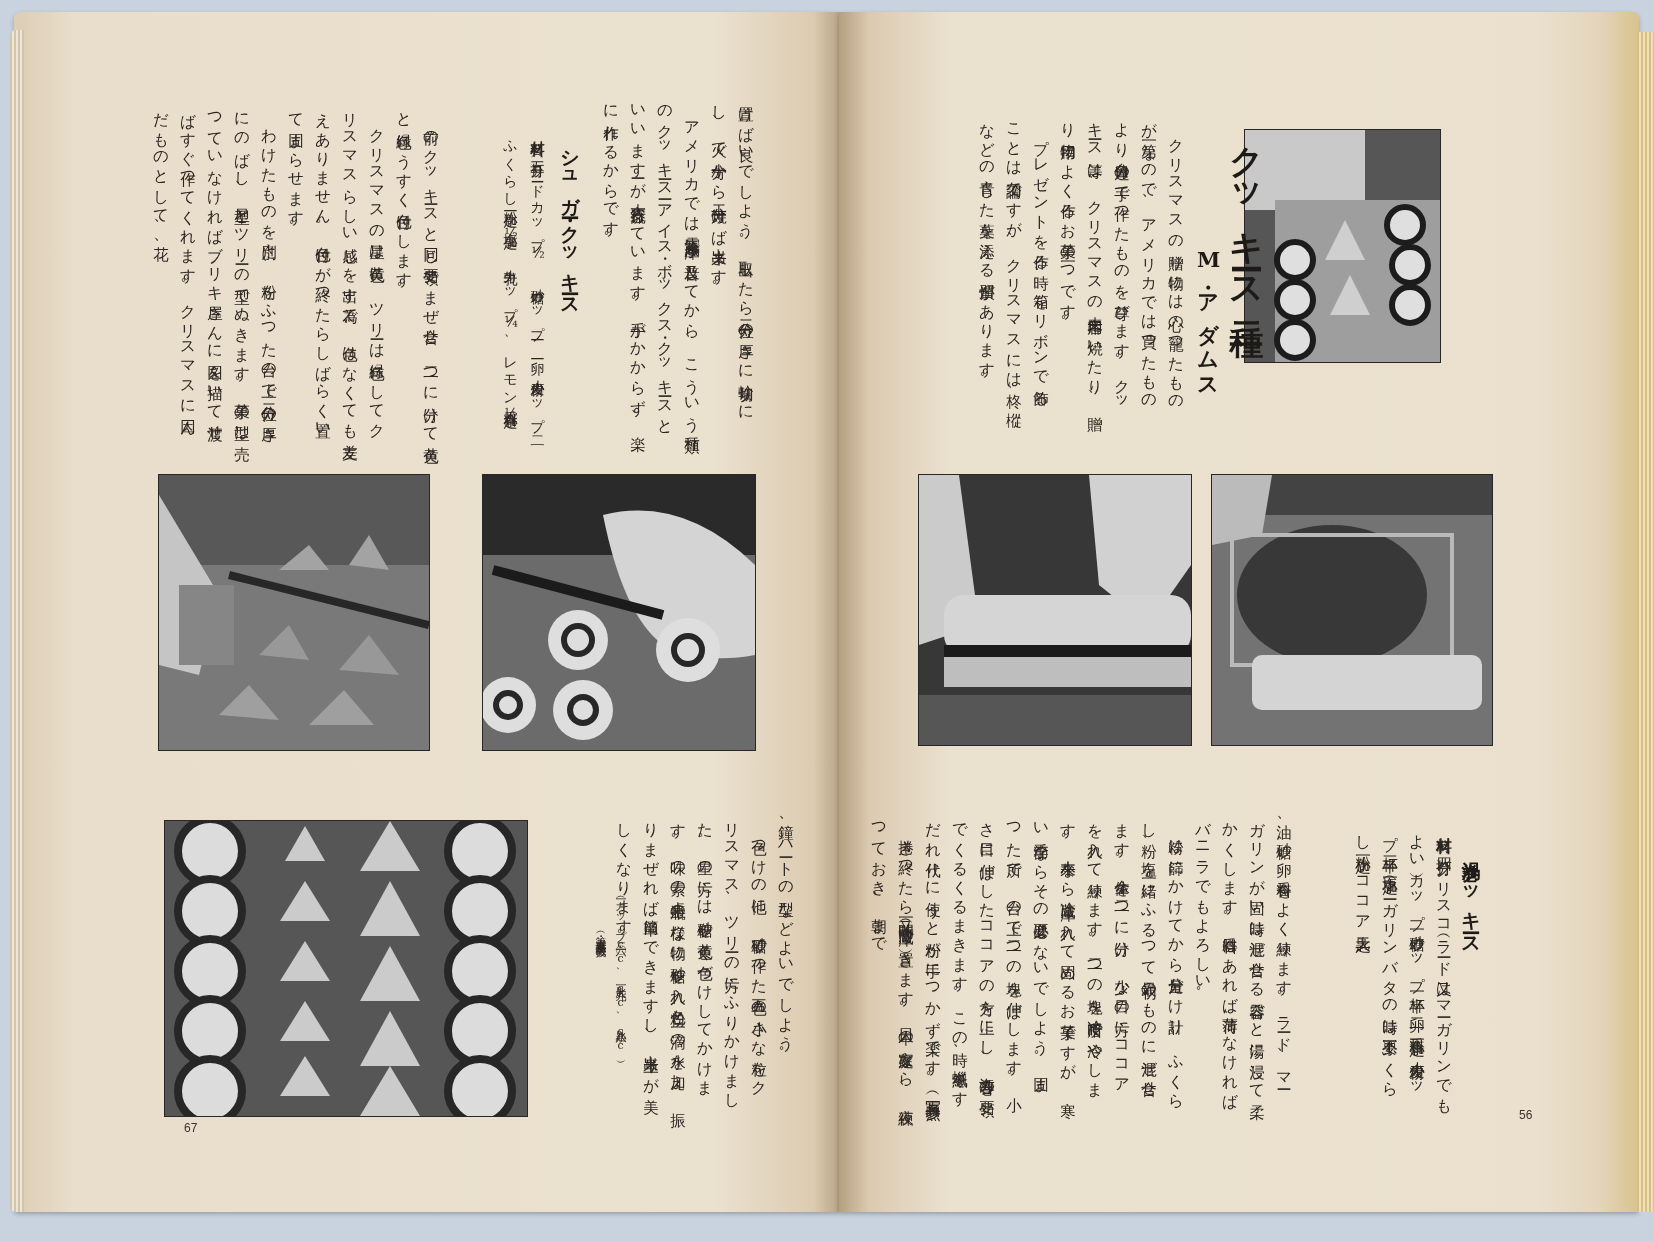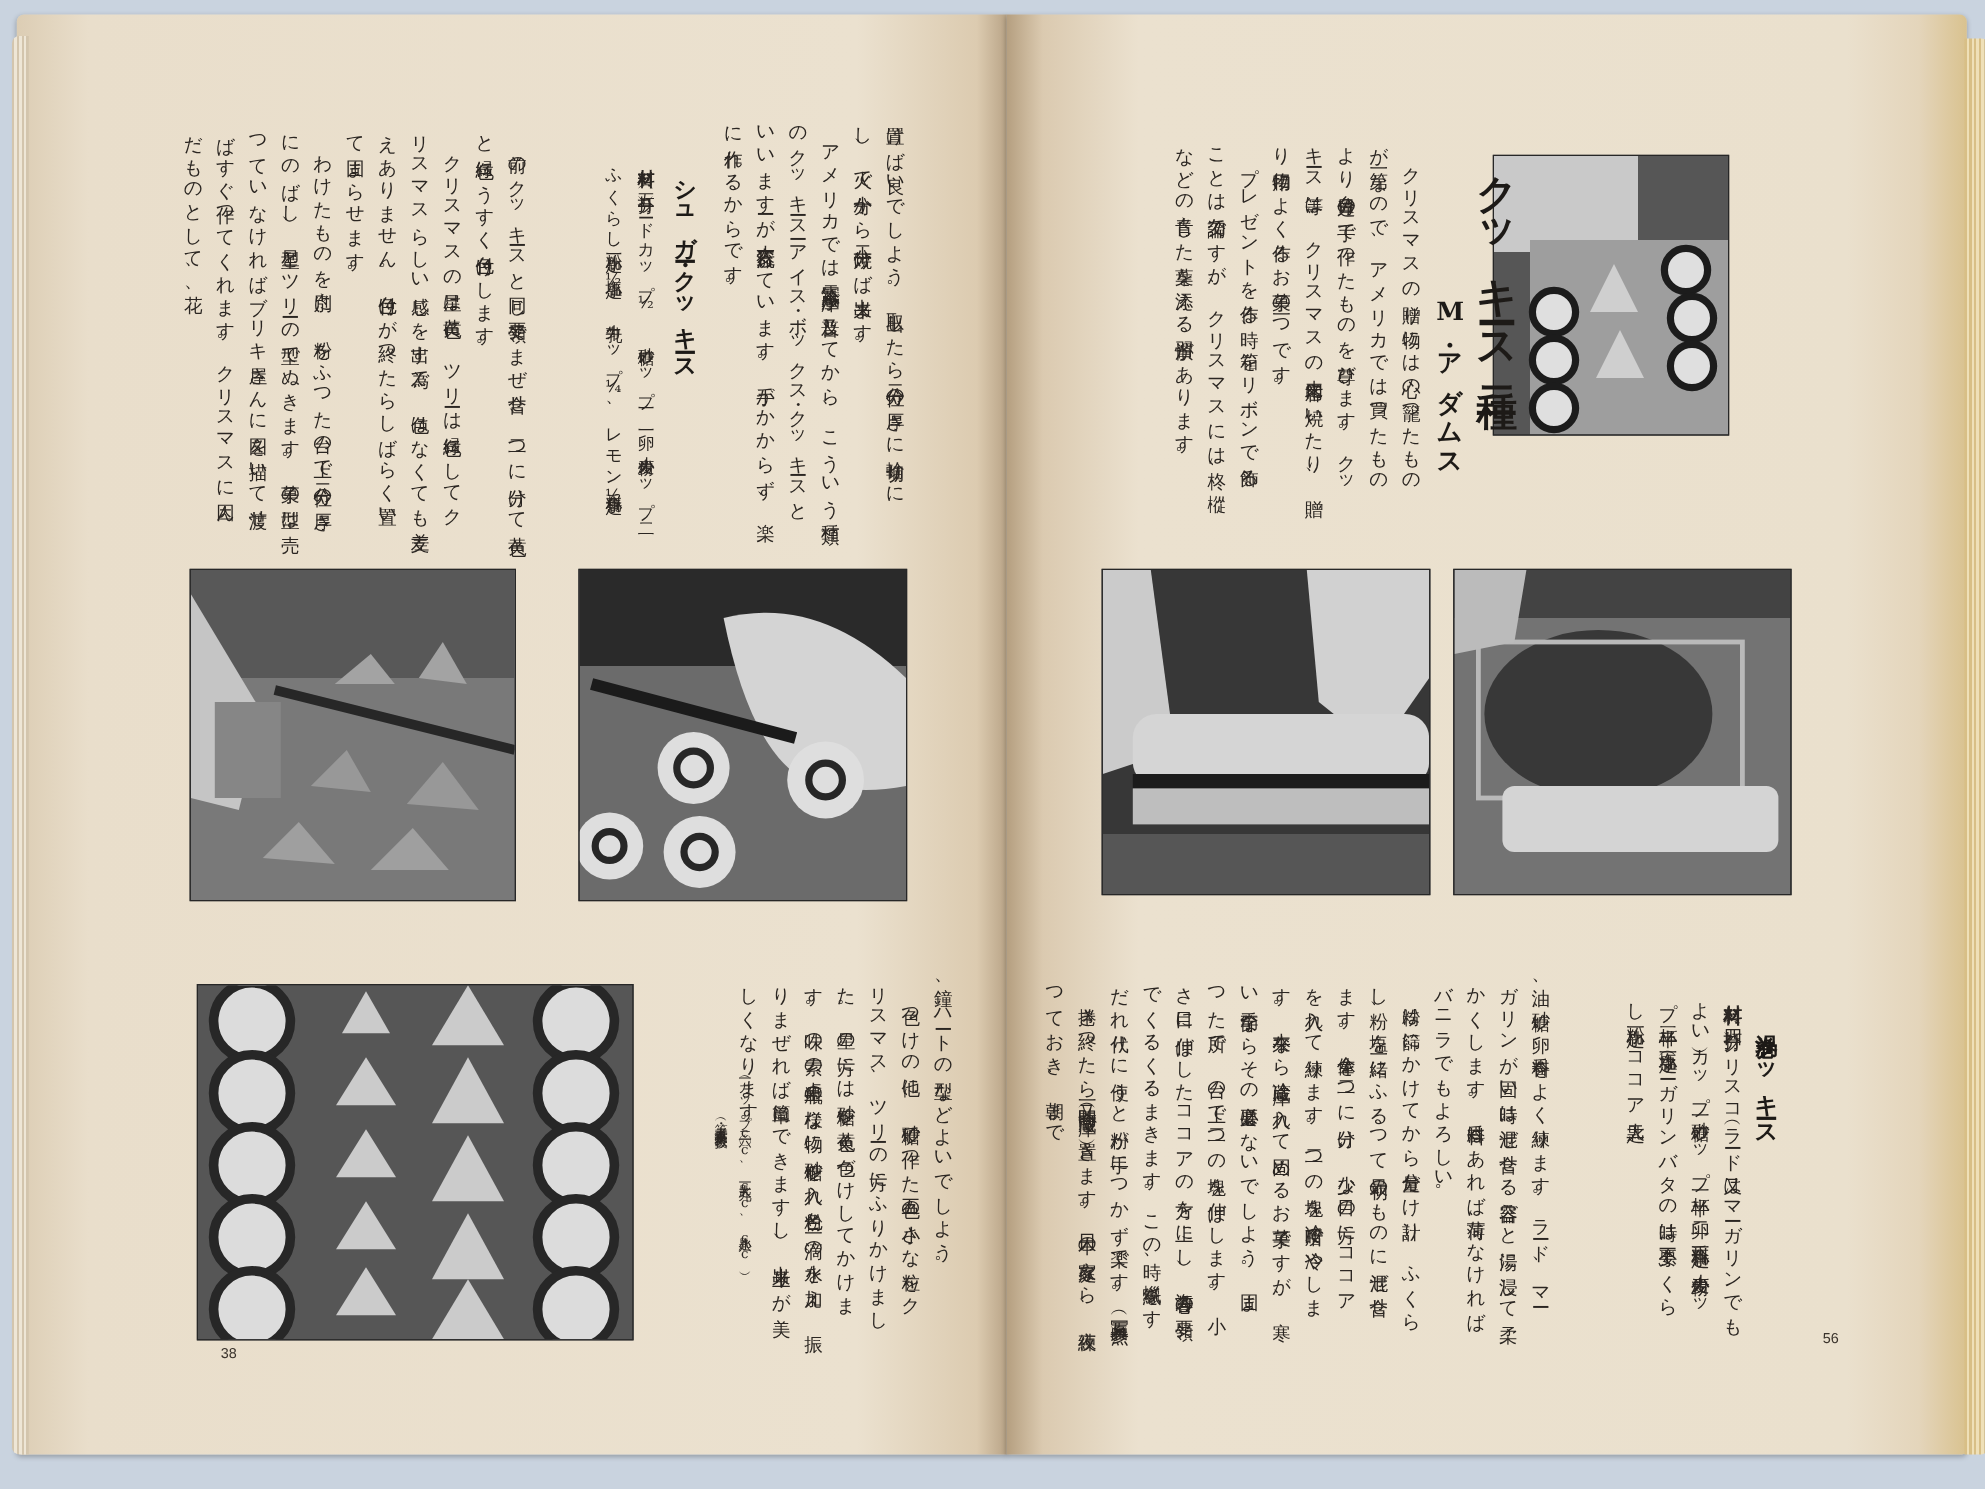--- a/index.html
+++ b/index.html
@@ -157,21 +157,21 @@
       </svg>
     </div>
 
     <div class="vtext" style="right:40px; top:800px; height:290px;">
       <p class="noindent">鐘、ハートの型などよいでしよう。</p>
       <p>色つけの他に、砂糖で作つた五色の小さな粒をクリスマス、ツリーの方にふりかけました。星の方には砂糖を黄色く色づけしてかけます。味の素の卓上瓶の様な物に砂糖を入れ色粉と一滴の水を加え、振りまぜれば簡単にできますし、出来上りが美しくなります。</p>
     </div>
     <div class="vtext small" style="right:210px; top:880px; height:220px; line-height:18px;">（一カップ二六〇cc、大匙一九cc、小匙八cc）</div>
     <div class="vtext small" style="right:230px; top:915px; height:190px; line-height:18px;">（筆者・東京女子大学教授）</div>
 
-    <div class="pagenum" style="left:170px; top:1083px;">38</div>
+    <div class="pagenum" style="left:170px; top:1083px;">67</div>
   </div>
 
   <div class="page right">
     <div class="edge-stack"></div>
 
     <div class="photo" style="left:405px; top:117px; width:195px; height:232px;">
       <svg viewBox="0 0 195 232" preserveAspectRatio="none">
         <rect width="195" height="232" fill="#5a5651"></rect>
         <rect x="0" y="0" width="120" height="80" fill="#cdc9c3"></rect>
         <rect x="30" y="70" width="165" height="162" fill="#a29d97"></rect>

